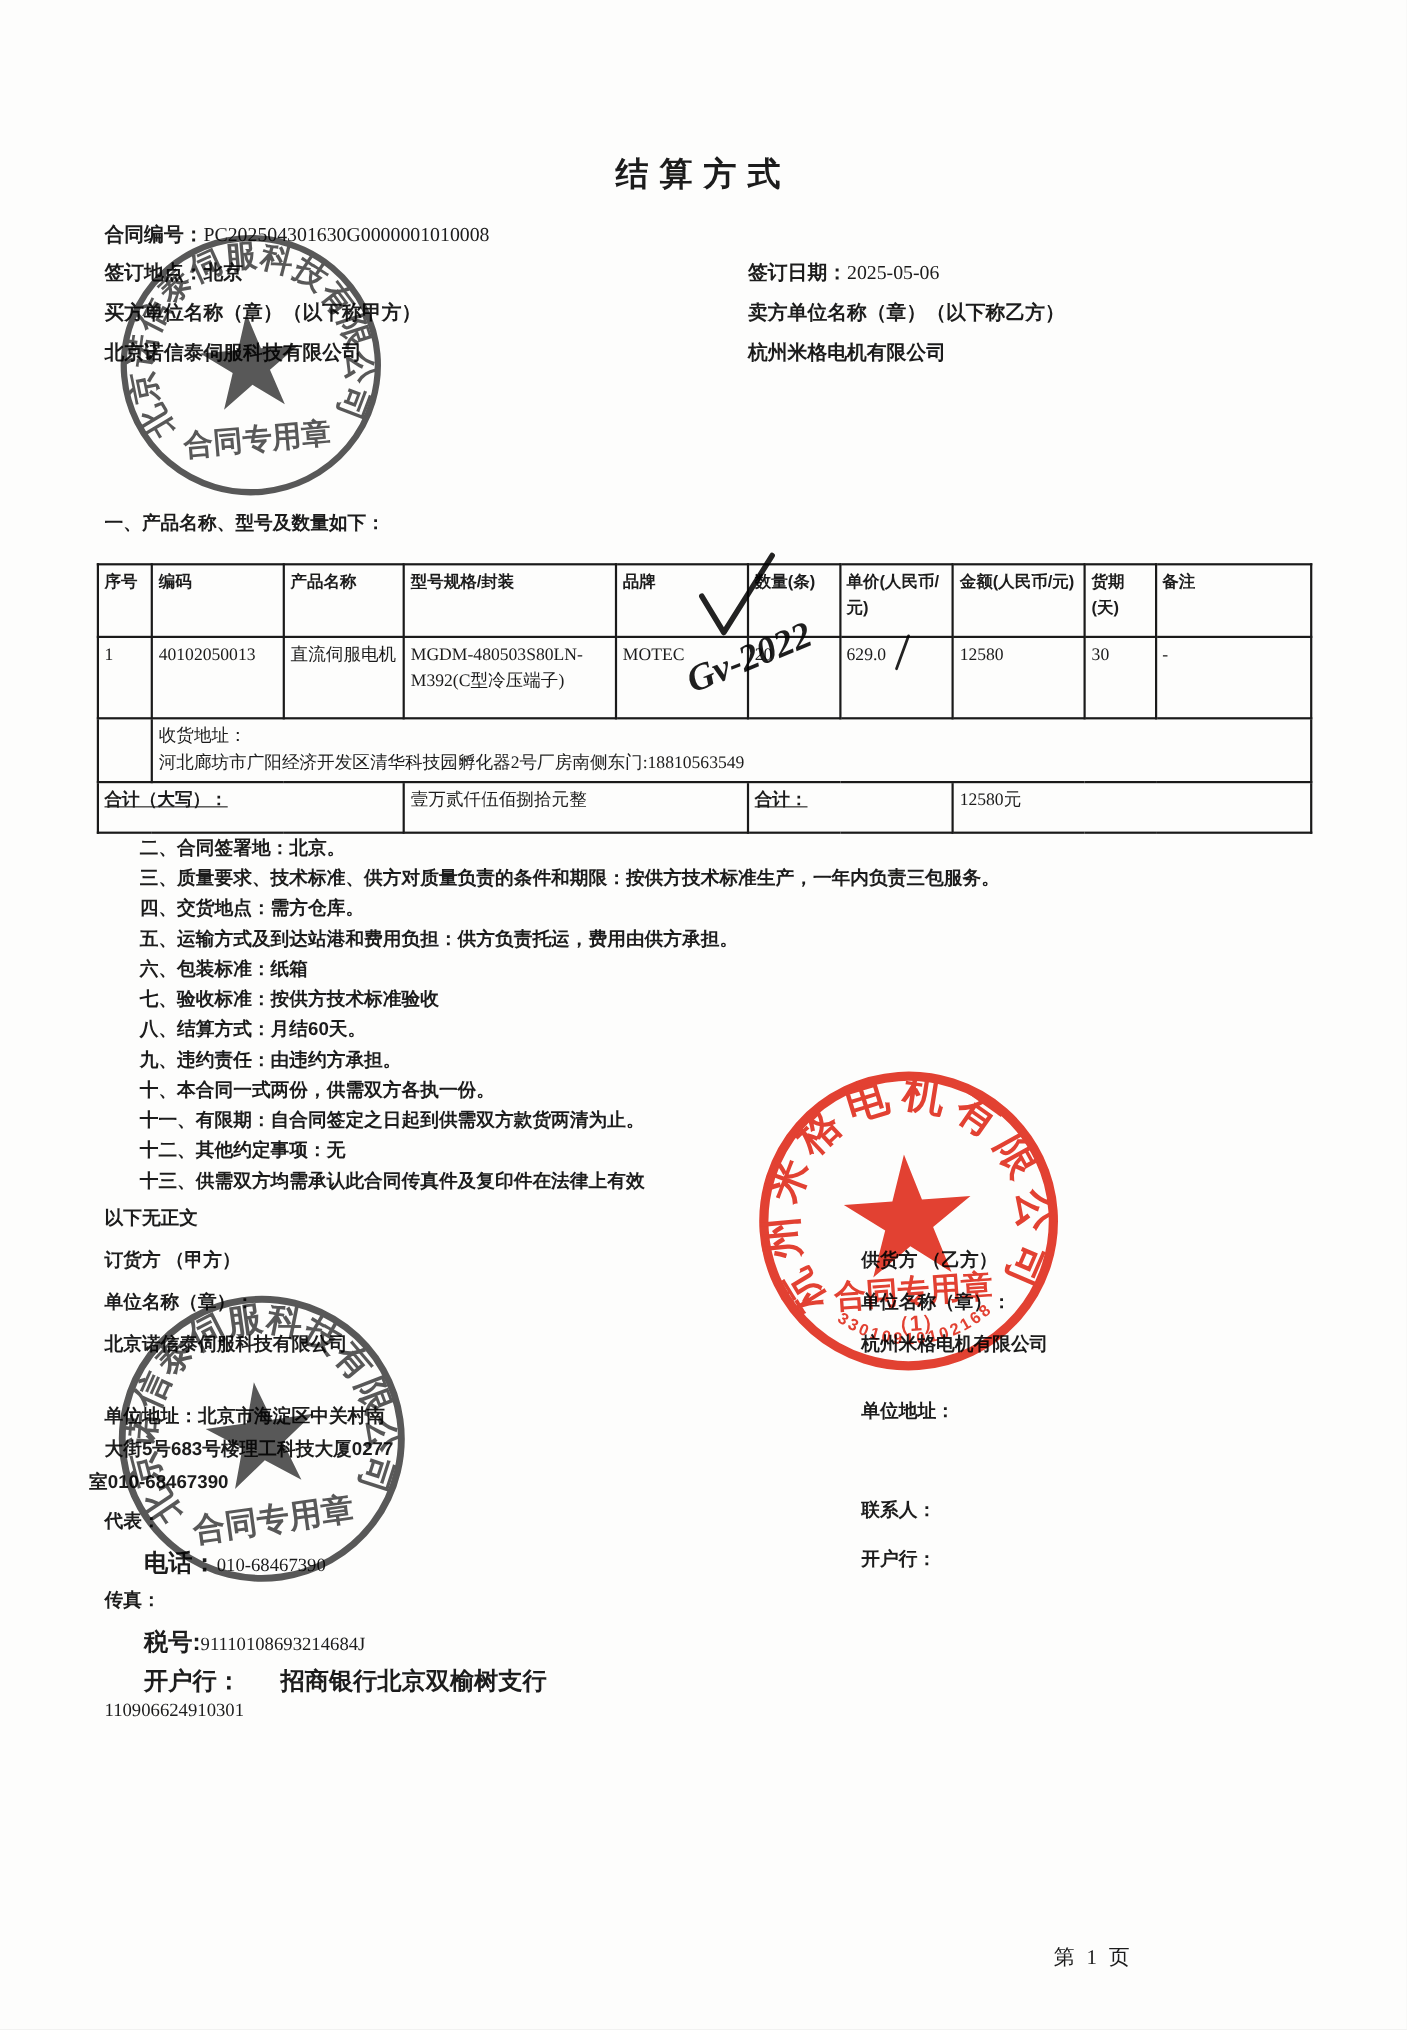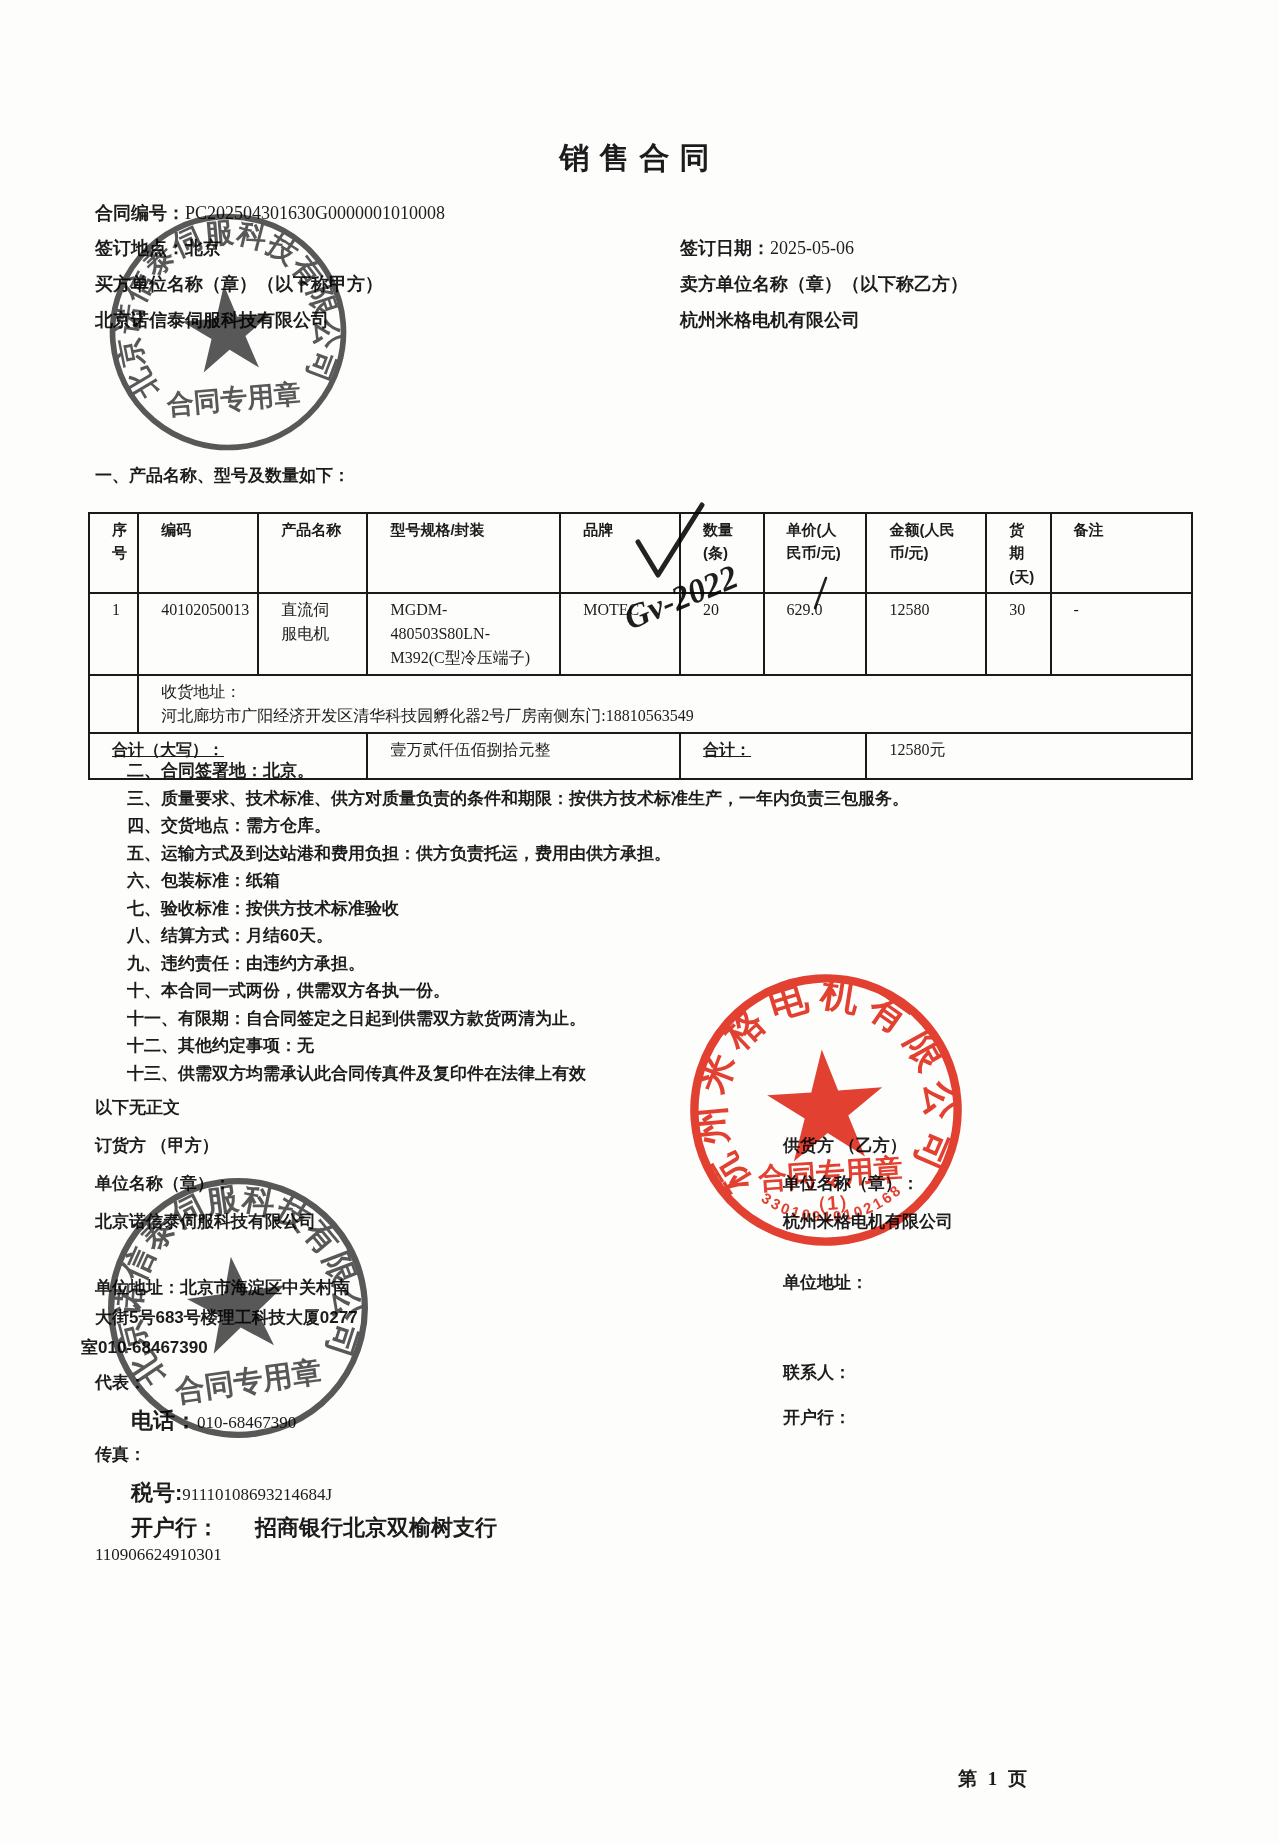--- a/index.html
+++ b/index.html
@@ -17,21 +17,21 @@
     font-size:30px;letter-spacing:10px;
   }
   .hline{font-size:18px;white-space:nowrap;}
   .hline .b{font-size:18px;}
   
   table.ptable{
     border-collapse:collapse;table-layout:fixed;width:1105px;
     font-size:16px;
   }
   table.ptable th,table.ptable td{
-    border:2px solid #1a1a1a;padding:4px 22px;vertical-align:top;text-align:left;
+    border:2px solid #1a1a1a;padding:4px 5px;vertical-align:top;text-align:left;
     overflow:hidden;
   }
   table.ptable th{
     font-family:"Liberation Sans",sans-serif;font-weight:700;font-size:15px;
     line-height:1.55;
   }
   table.ptable td{font-family:"Liberation Serif",serif;line-height:1.5;}
   tr.rhead{height:66px;}
   tr.rprod{height:74px;}
   tr.rship{height:58px;}
@@ -45,28 +45,28 @@
     font-weight:700;font-size:17px;line-height:17.5px;white-space:nowrap;
   }
   .sig-block{font-size:17px;white-space:nowrap;}
   .sig-block .b{font-size:22px;margin-left:36px;}
   
   .seal{position:absolute;mix-blend-mode:multiply;pointer-events:none;}
   .seal text{font-family:"Liberation Sans",sans-serif;font-weight:700;}
   .seal-black{color:#343434;opacity:.82;}
   .seal-red{color:#e23222;opacity:.93;}
   .hand{position:absolute;mix-blend-mode:multiply;}
-  .footer{font-size:19px;letter-spacing:3px;font-weight:bold;}
+  .footer{font-size:19px;letter-spacing:3px;}
 </style>
 </head>
 <body>
 
 <div class="page">
 
-  <div class="abs title">销售合同</div>
+  <div class="abs title">结算方式</div>
 
   <div class="abs hline" style="left:95px;top:201px">
     <span class="b">合同编号：</span><span class="val">PC202504301630G0000001010008</span>
   </div>
   <div class="abs hline" style="left:95px;top:236px">
     <span class="b">签订地点：</span><span class="b">北京</span>
   </div>
   <div class="abs hline" style="left:680px;top:236px">
     <span class="b">签订日期：</span><span class="val">2025-05-06</span>
   </div>

